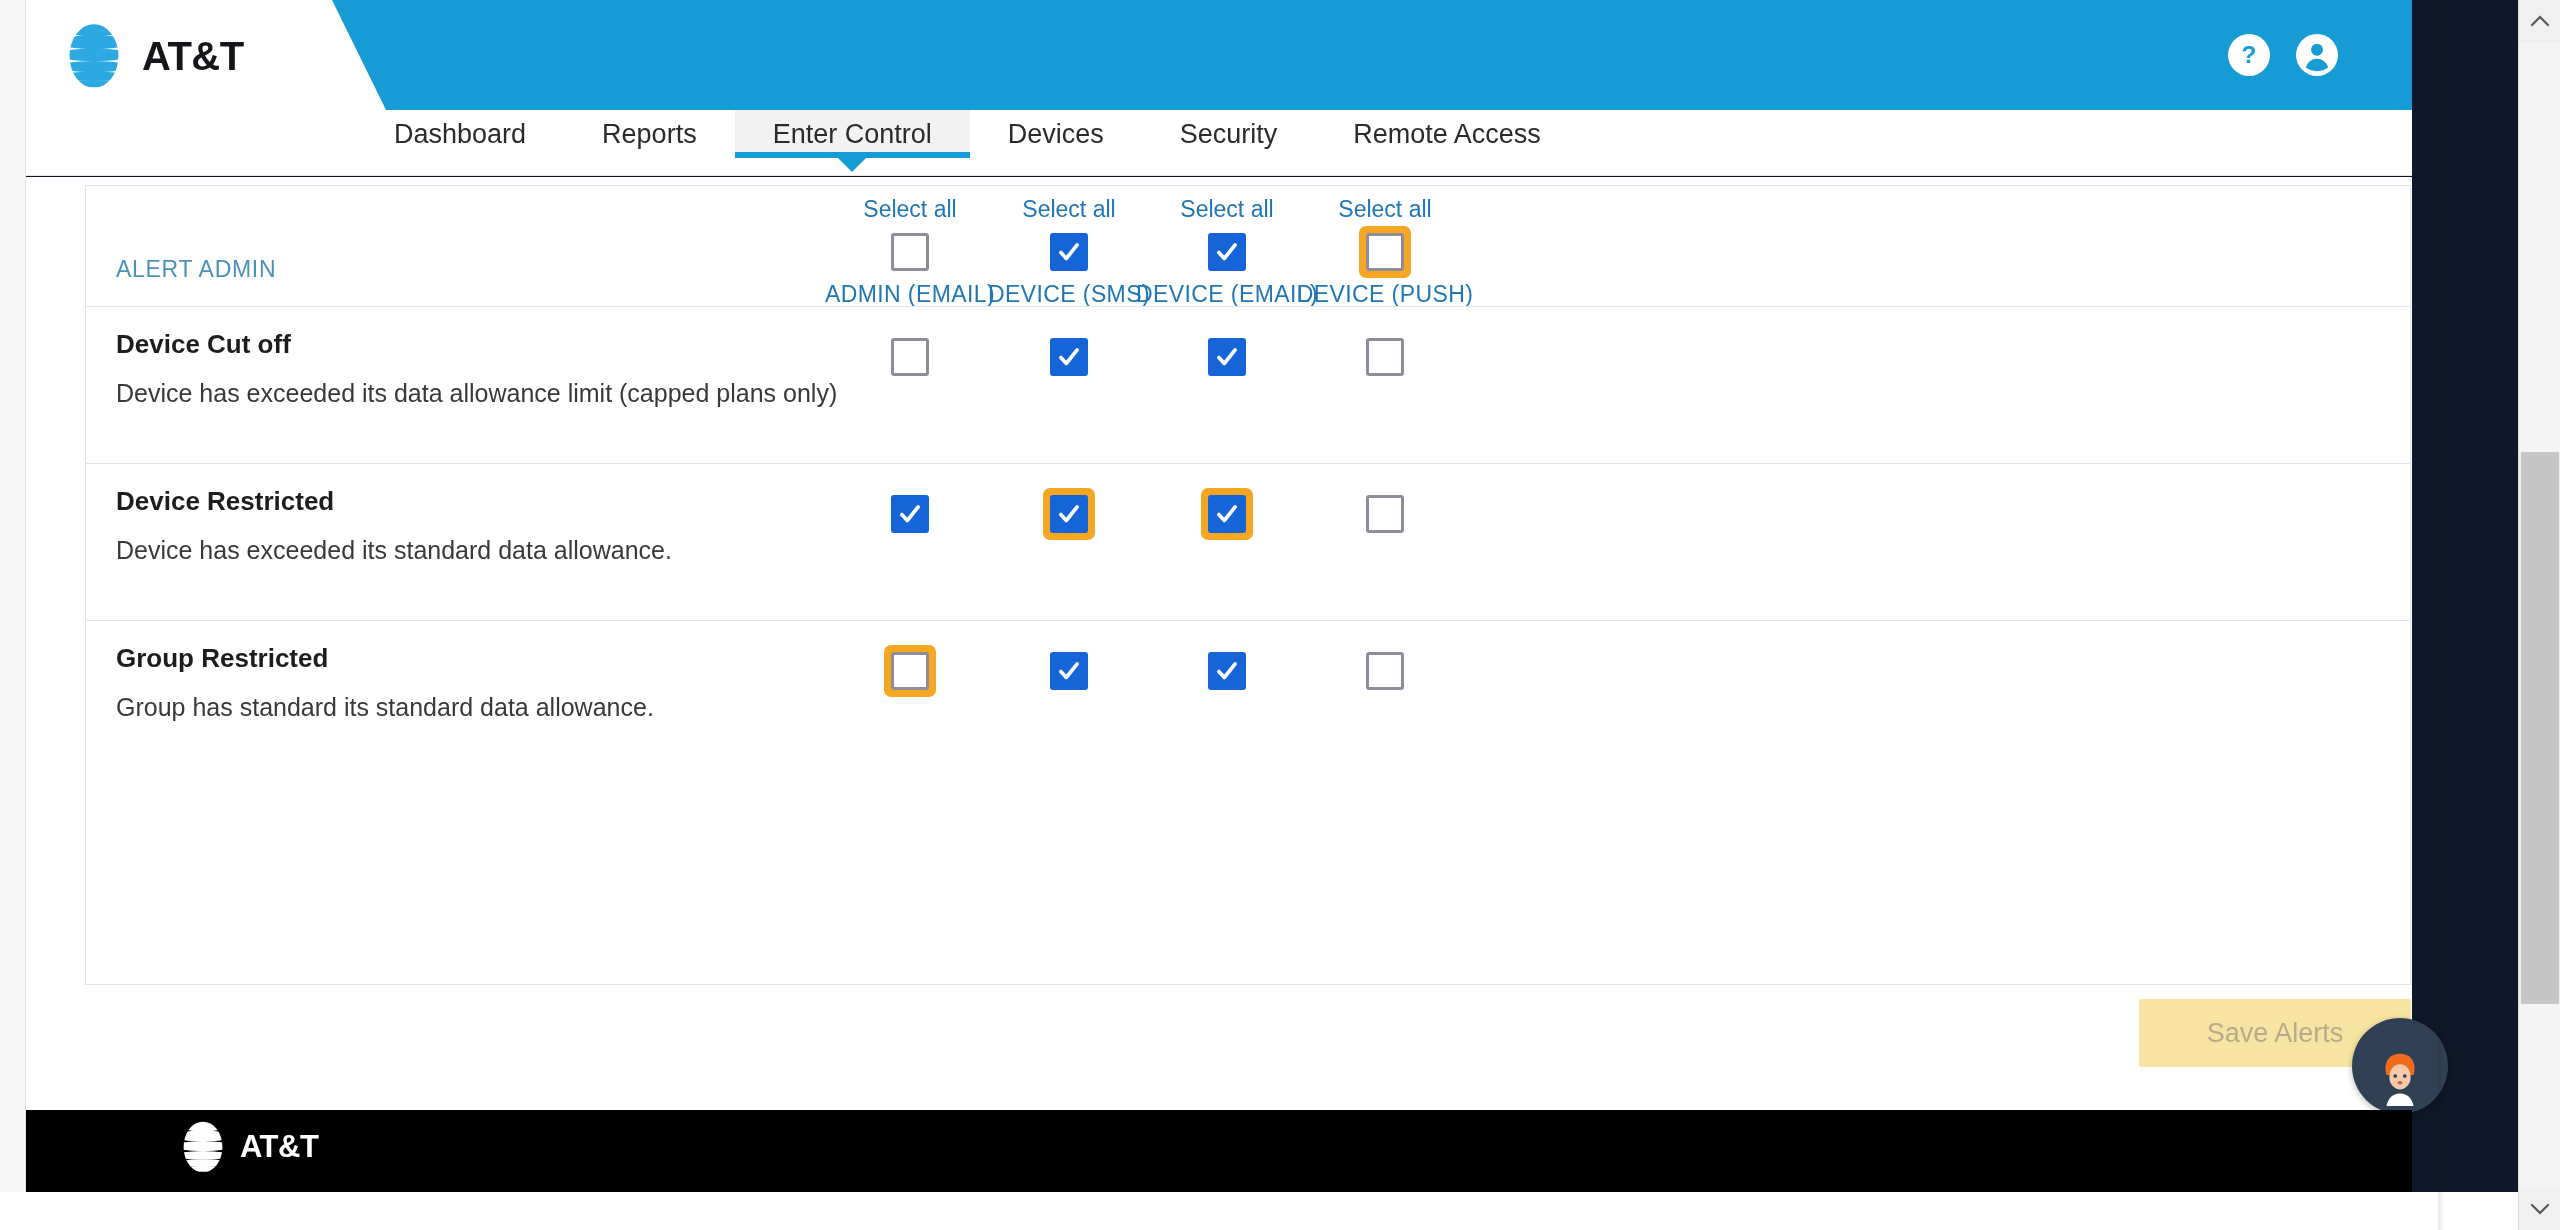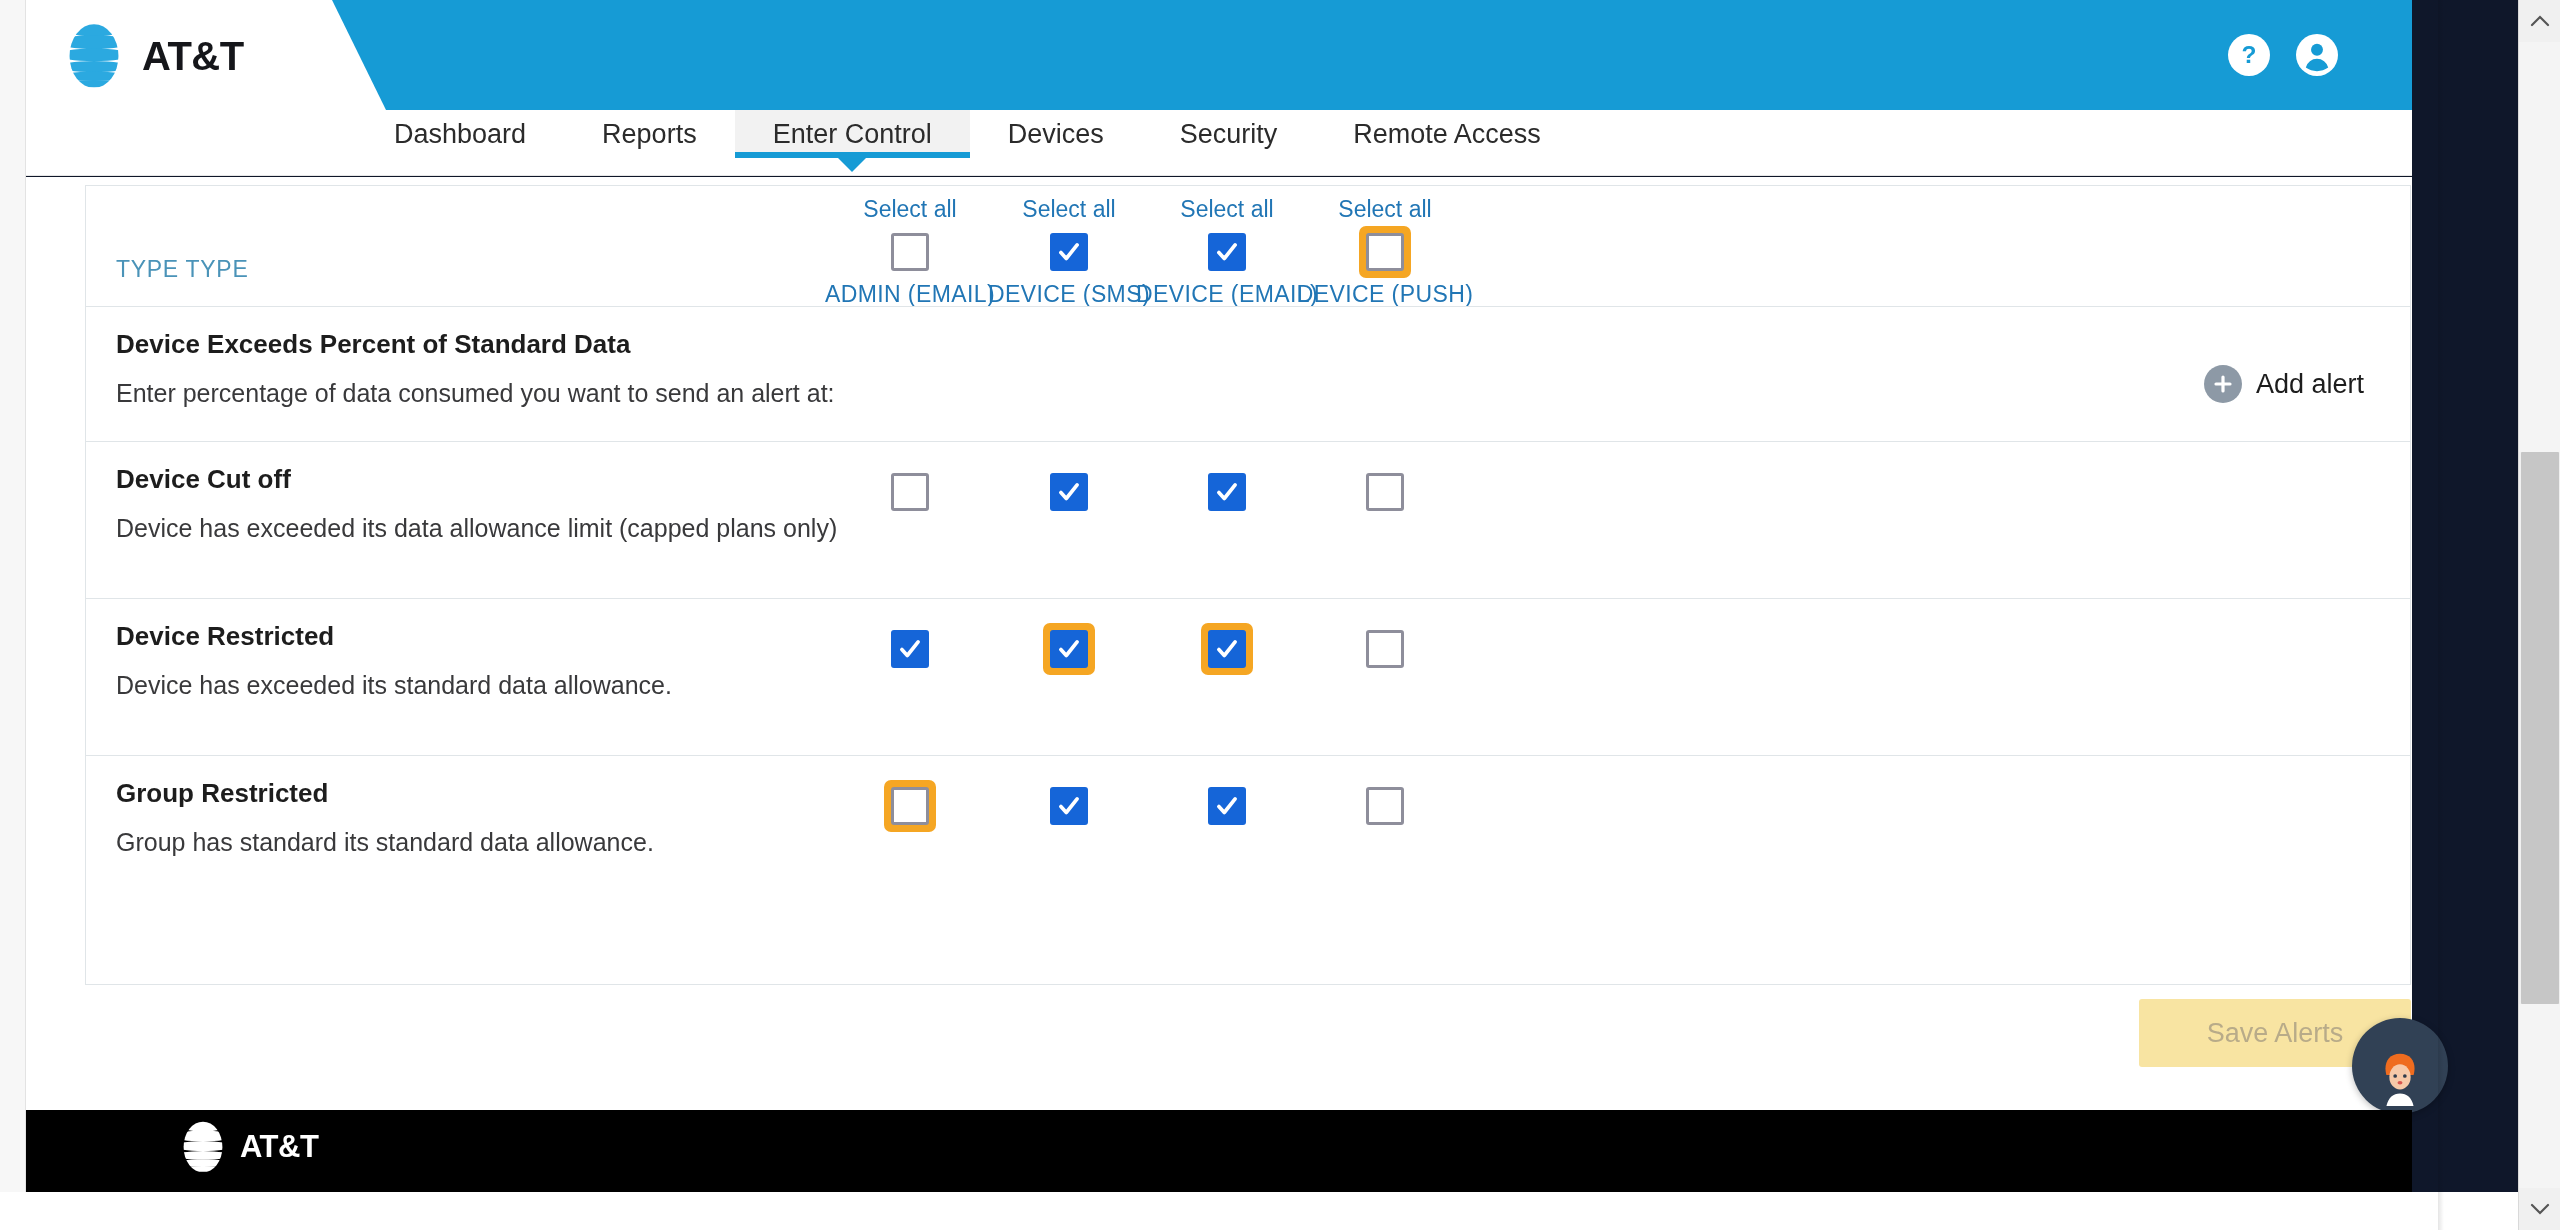--- a/index.html
+++ b/index.html
@@ -342,21 +342,21 @@
         <div class="navitem">
           <span>Remote Access</span>
         </div>
       </div>
   </div>
 
   <div id="pagebody">
 
     <div id="card">
       <div id="card-header">
-        <div id="alert-type-label">TYPE TYPE</div>
+        <div id="alert-type-label">ALERT ADMIN</div>
         <div id="colheads">
             <div class="colhead" style="left: 724px;">
               <div class="selall">Select all</div>
               <div class="cbslot">
                 <span class="cb-plain">
                   <span class="cb unchecked"></span>
                 </span>
               </div>
               <div class="colname">ADMIN (EMAIL)</div>
             </div>
@@ -391,32 +391,20 @@
               <div class="cbslot">
                 <span class="cb-hl">
                   <span class="cb unchecked"></span>
                 </span>
               </div>
               <div class="colname">DEVICE (PUSH)</div>
             </div>
           </div>
       </div>
       <div id="rows">
-          <div class="row" style="height: 135px;">
-            <div class="rtitle">Device Exceeds Percent of Standard Data</div>
-            <div class="rdesc">Enter percentage of data consumed you want to send an alert at:</div>
-            <div id="add-alert">
-              <span class="plus-circle">
-                <svg viewBox="0 0 24 24" aria-hidden="true">
-                  <path d="M12 5 V19 M5 12 H19" stroke="#ffffff" stroke-width="3.2" stroke-linecap="round"></path>
-                </svg>
-              </span>
-              <span class="aa-label">Add alert</span>
-            </div>
-          </div>
           <div class="row" style="height: 157px;">
             <div class="rtitle">Device Cut off</div>
             <div class="rdesc">Device has exceeded its data allowance limit (capped plans only)</div>
             <div class="rowcell" style="left:724px">
               <span class="cb-plain">
                 <span class="cb unchecked"></span>
               </span>
             </div>
             <div class="rowcell" style="left:883px">
               <span class="cb-plain">

